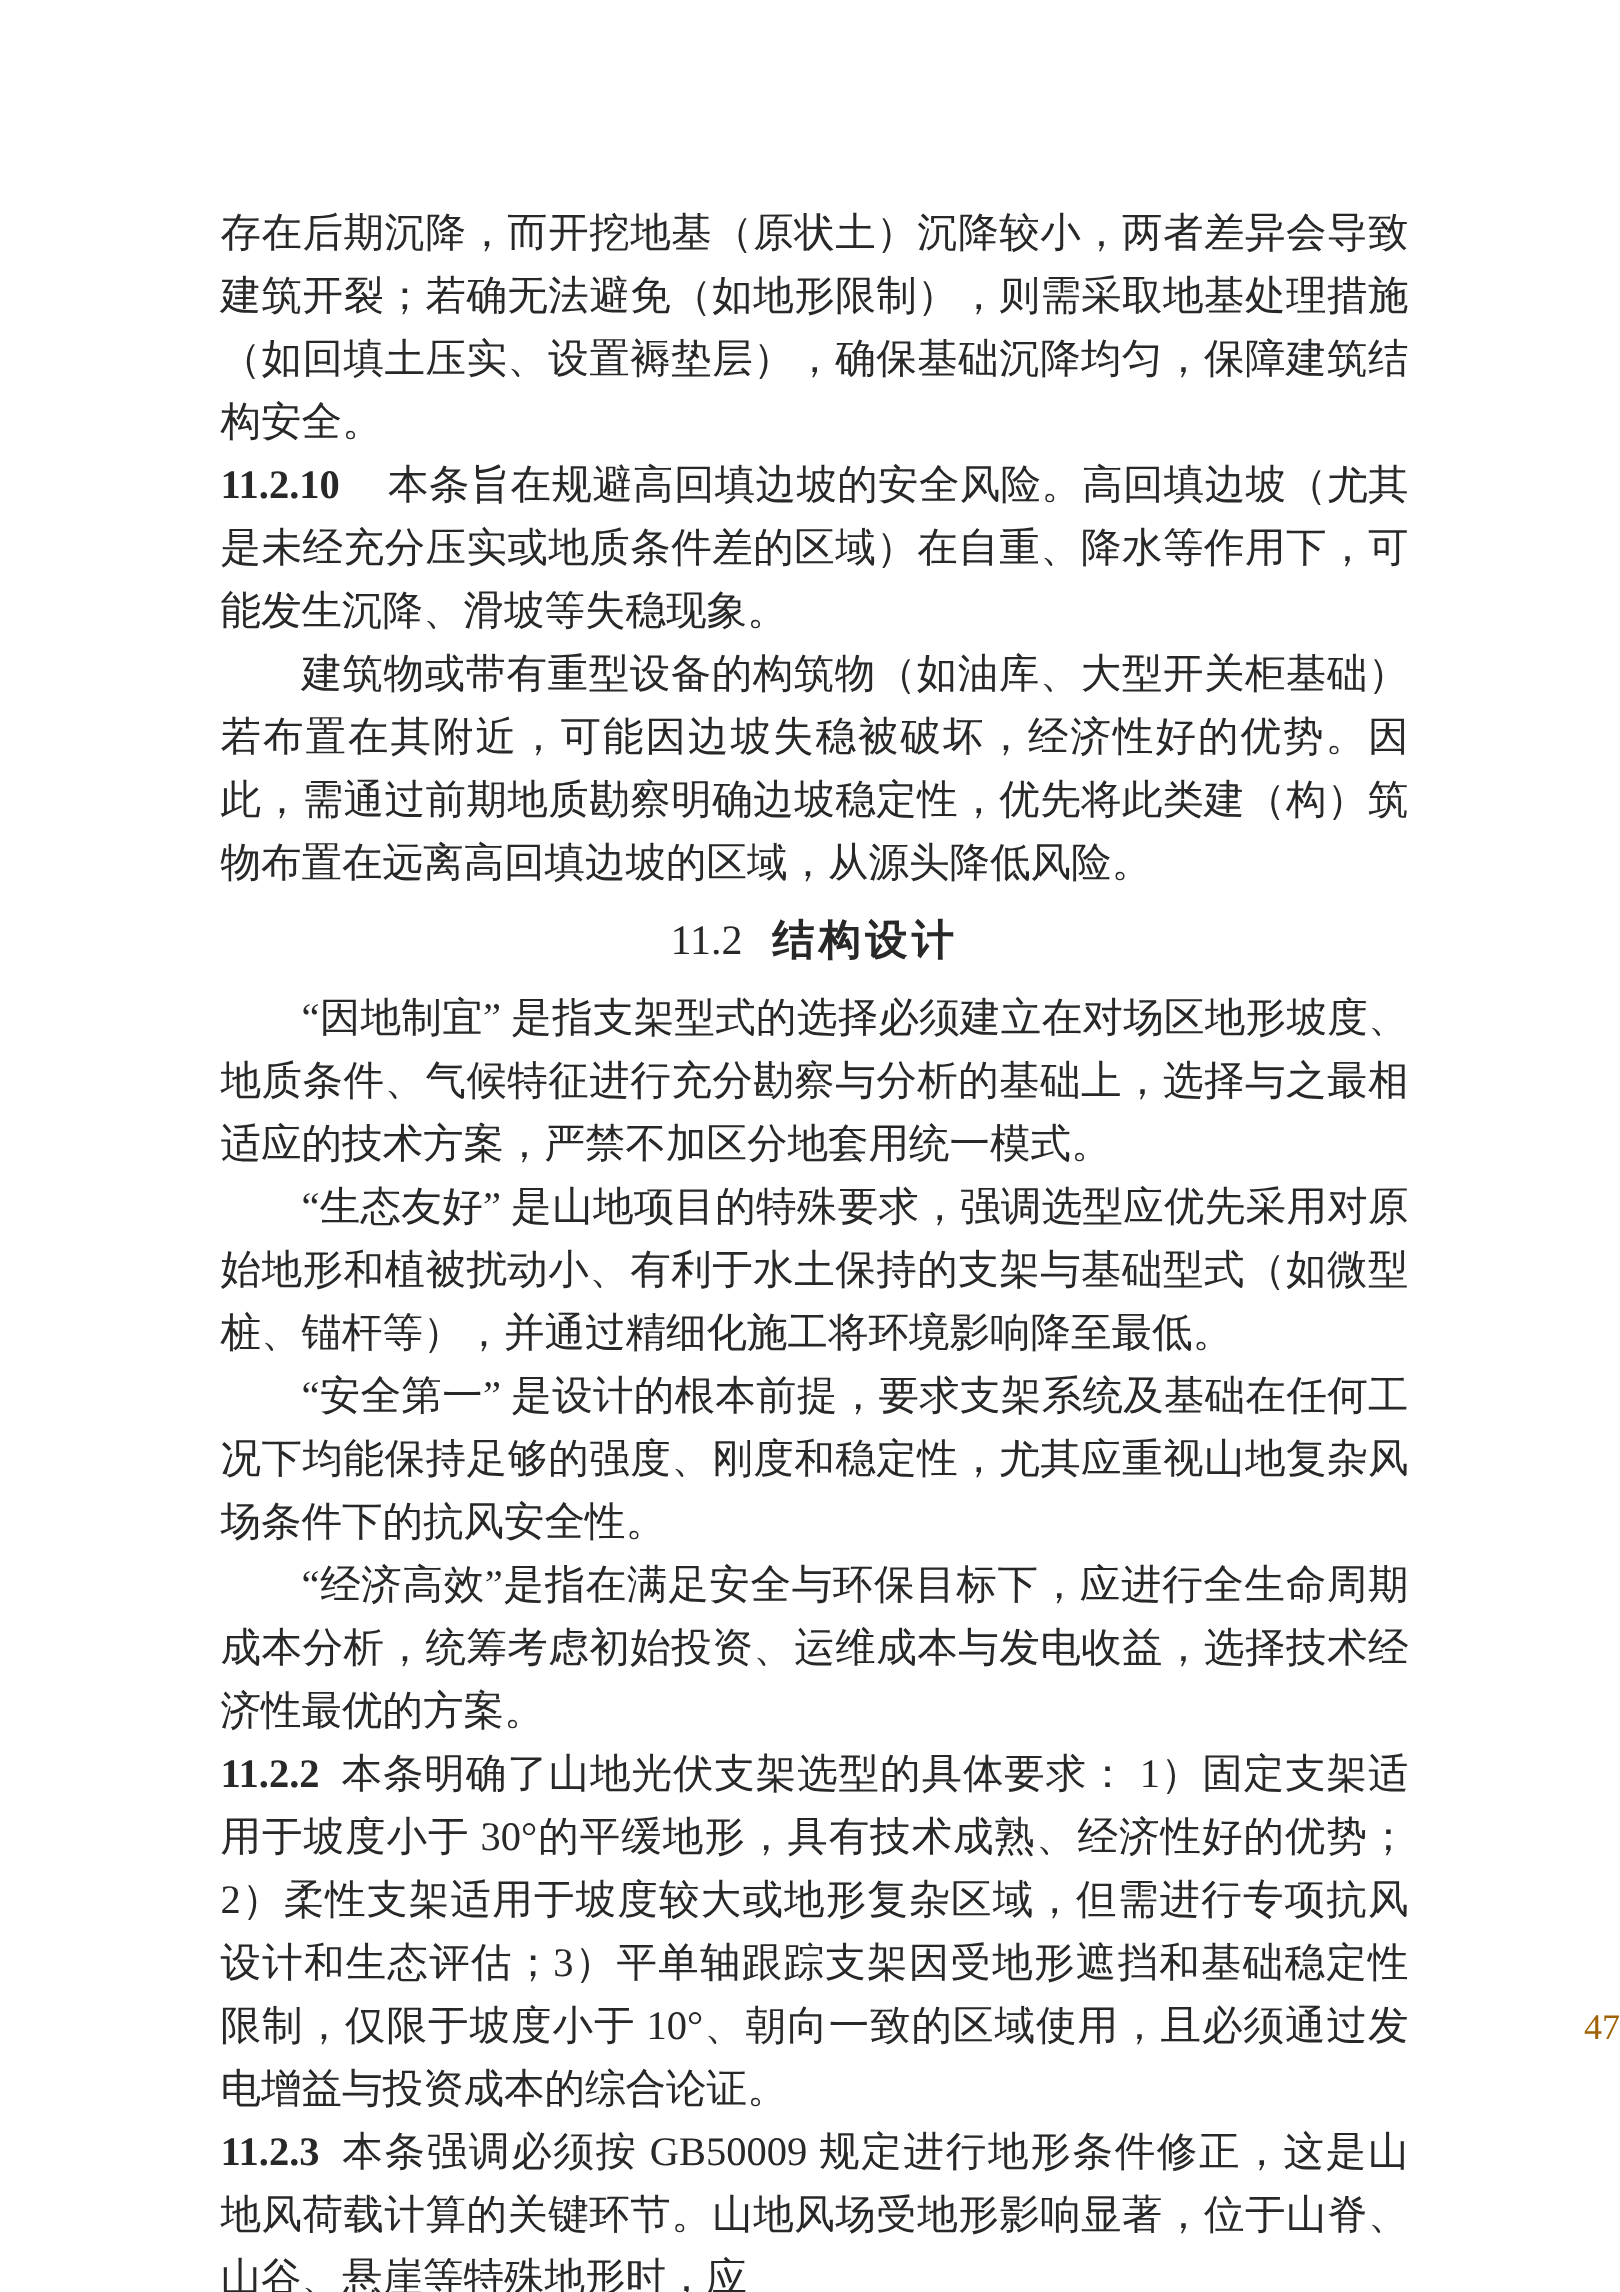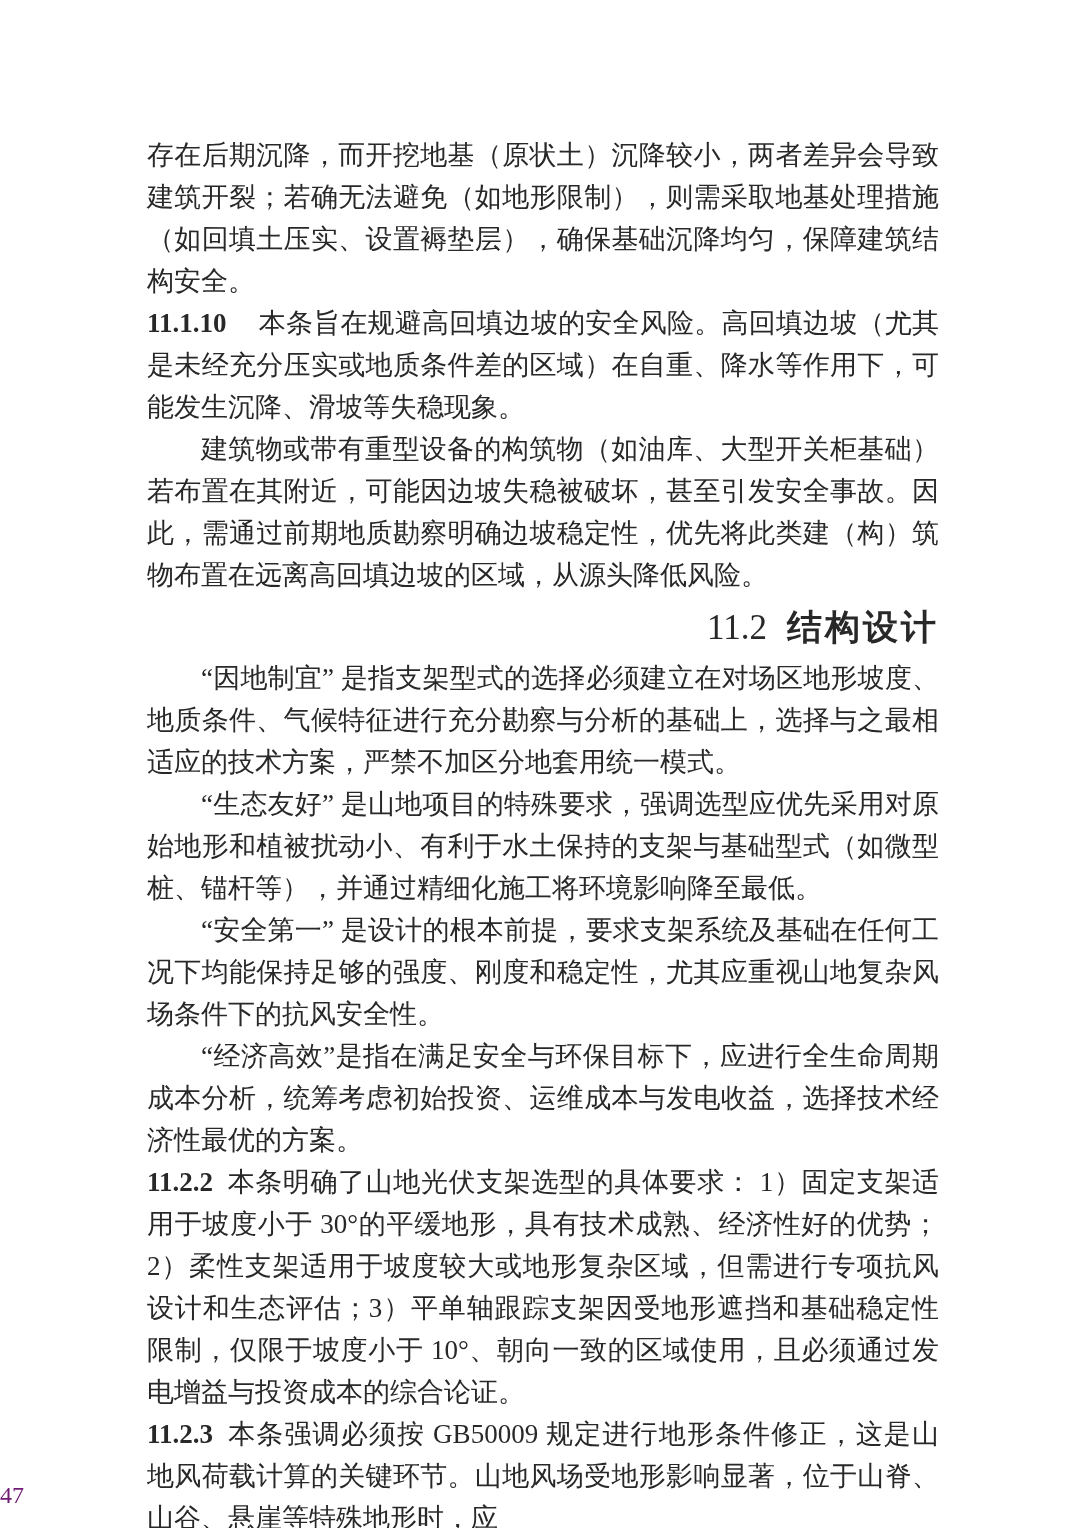--- a/index.html
+++ b/index.html
@@ -36,23 +36,23 @@
   }
   .clause-label {
     font-weight: bold;
     padding-right: 14px;
   }
   .clause-label.wide {
     padding-right: 32px;
   }
   .section-heading {
     margin: 10px 0 8px 0;
-    font-size: 35px;
+    font-size: 28px;
     line-height: 42px;
-    text-align: right;
+    text-align: center;
   }
   .section-heading .heading-number {
     font-family: "Liberation Serif", "DejaVu Serif", serif;
     font-weight: normal;
     margin-right: 20px;
   }
   .section-heading .heading-title {
     font-family: "Liberation Sans", "DejaVu Sans", sans-serif;
     font-weight: bold;
     letter-spacing: 3px;
@@ -64,42 +64,42 @@
     text-align: center;
     font-weight: normal;
   }
   .subsection-heading .heading-numeral {
     margin-right: 16px;
   }
   .page-footer {
     position: absolute;
     left: 0;
     right: 0;
-    top: 1482px;
-    text-align: left;
+    top: 1339px;
+    text-align: right;
     font-size: 24px;
-    color: #701a75;
+    color: #a16207;
   }
 </style>
 </head>
 <body>
 
 <div class="page">
   <div class="content">
 
     <p class="body-para">
       <span>存在后期沉降，而开挖地基（原状土）沉降较小，两者差异会导致建筑开裂；若确无法避免（如地形限制），则需采取地基处理措施（如回填土压实、设置褥垫层），确保基础沉降均匀，保障建筑结构安全。</span>
     </p>
 
     <p class="body-para">
-      <span class="clause-label wide">11.1.10</span><span>本条旨在规避高回填边坡的安全风险。高回填边坡（尤其是未经充分压实或地质条件差的区域）在自重、降水等作用下，可能发生沉降、滑坡等失稳现象。</span>
+      <span class="clause-label wide">11.2.10</span><span>本条旨在规避高回填边坡的安全风险。高回填边坡（尤其是未经充分压实或地质条件差的区域）在自重、降水等作用下，可能发生沉降、滑坡等失稳现象。</span>
     </p>
 
     <p class="body-para indent">
-      <span>建筑物或带有重型设备的构筑物（如油库、大型开关柜基础）若布置在其附近，可能因边坡失稳被破坏，甚至引发安全事故。因此，需通过前期地质勘察明确边坡稳定性，优先将此类建（构）筑物布置在远离高回填边坡的区域，从源头降低风险。</span>
+      <span>建筑物或带有重型设备的构筑物（如油库、大型开关柜基础）若布置在其附近，可能因边坡失稳被破坏，经济性好的优势。因此，需通过前期地质勘察明确边坡稳定性，优先将此类建（构）筑物布置在远离高回填边坡的区域，从源头降低风险。</span>
     </p>
 
     <h2 class="section-heading">
       <span class="heading-number">11.2</span><span class="heading-title">结构设计</span>
     </h2>
 
 
 
     <p class="body-para indent">
       <span>“因地制宜” 是指支架型式的选择必须建立在对场区地形坡度、地质条件、气候特征进行充分勘察与分析的基础上，选择与之最相适应的技术方案，严禁不加区分地套用统一模式。</span>

